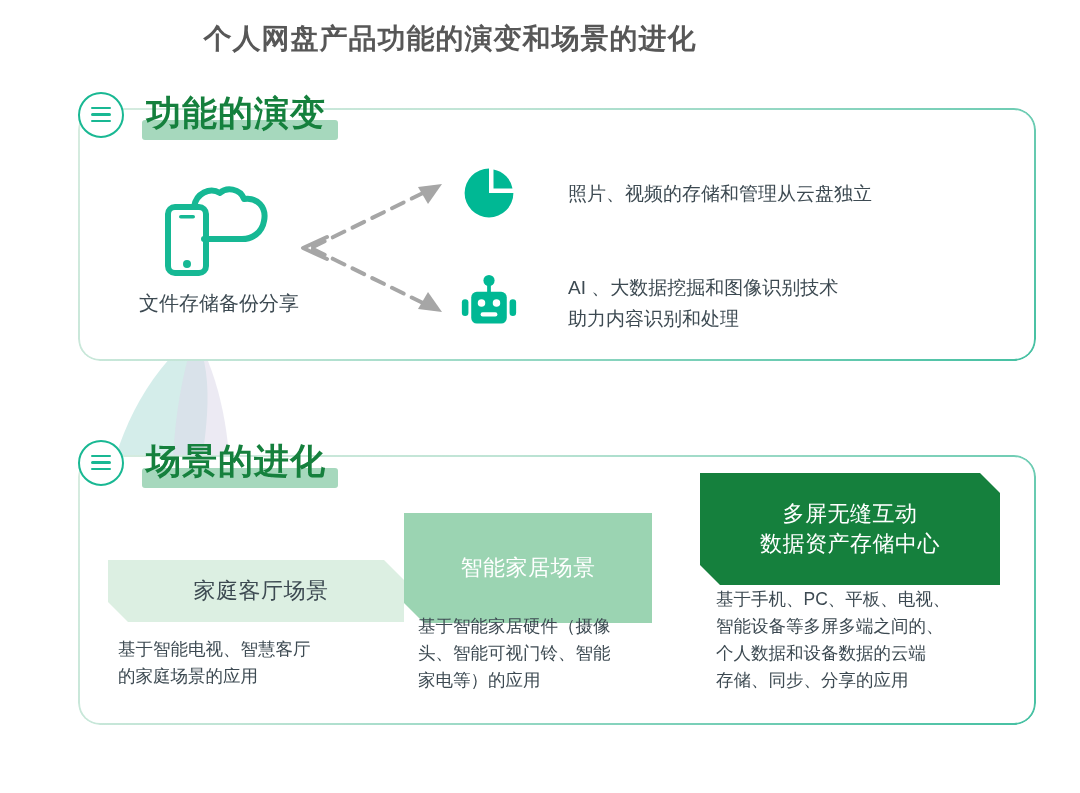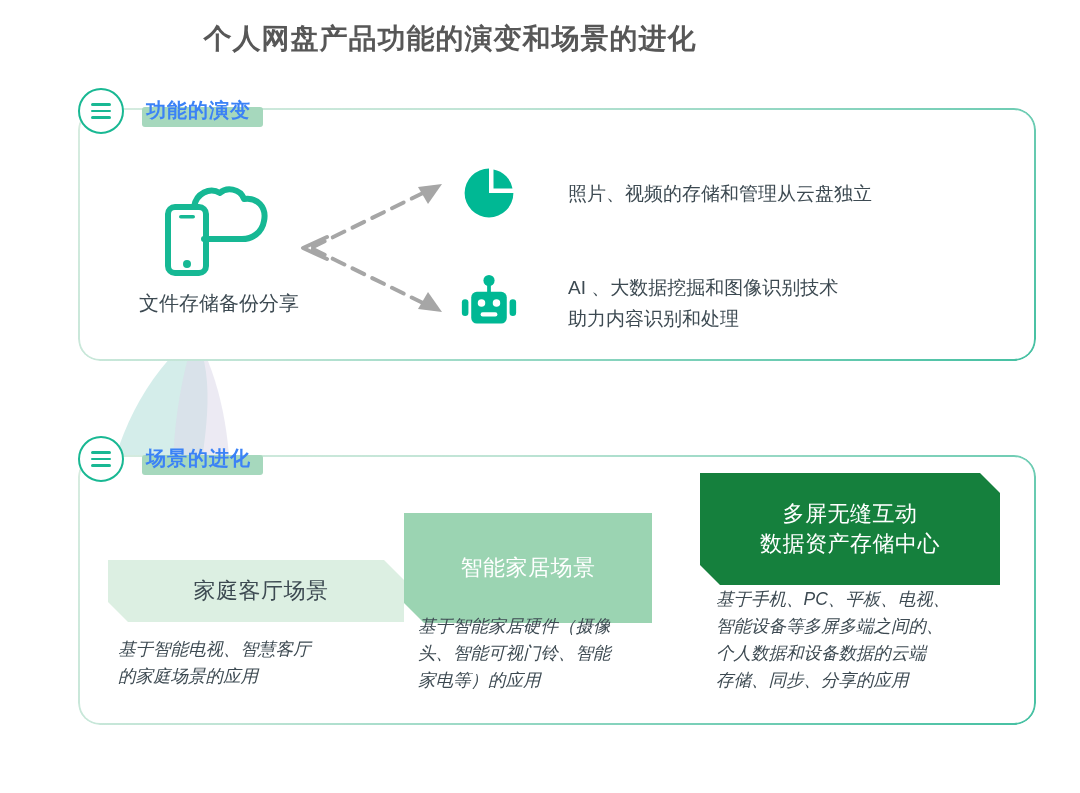--- a/index.html
+++ b/index.html
@@ -135,23 +135,23 @@
     right: 0;
     bottom: 1px;
     height: 20px;
     background: #a6d8bd;
     border-radius: 3px;
     z-index: 0;
   }
   .sec-title {
     position: relative;
     z-index: 1;
-    font-size: 20px;
+    font-size: 35px;
     font-weight: bold;
-    color: #3b82f6;
+    color: #15803d;
     letter-spacing: 1px;
     white-space: nowrap;
   }
 
   
   .cloud-icon {
     position: absolute;
     left: 160px;
     top: 185px;
     width: 112px;
@@ -225,21 +225,20 @@
     line-height: 30px;
     white-space: pre-line;
     letter-spacing: 0.5px;
   }
   .step-desc {
     position: absolute;
     font-size: 17.5px;
     line-height: 27px;
     color: #3d4a52;
     white-space: pre-line;
-    font-style: italic;
   }
 
   
   #step-0 .step-bar {
     left: 30px; top: 105px; width: 306px; height: 62px;
     background: #dcefe2;
     clip-path: polygon(0 0, 276px 0, 296px 20px, 296px 62px, 20px 62px, 0 42px);
     color: #3d4a52;
   }
   #step-0 .step-desc { left: 40px; top: 181px; width: 280px; }

